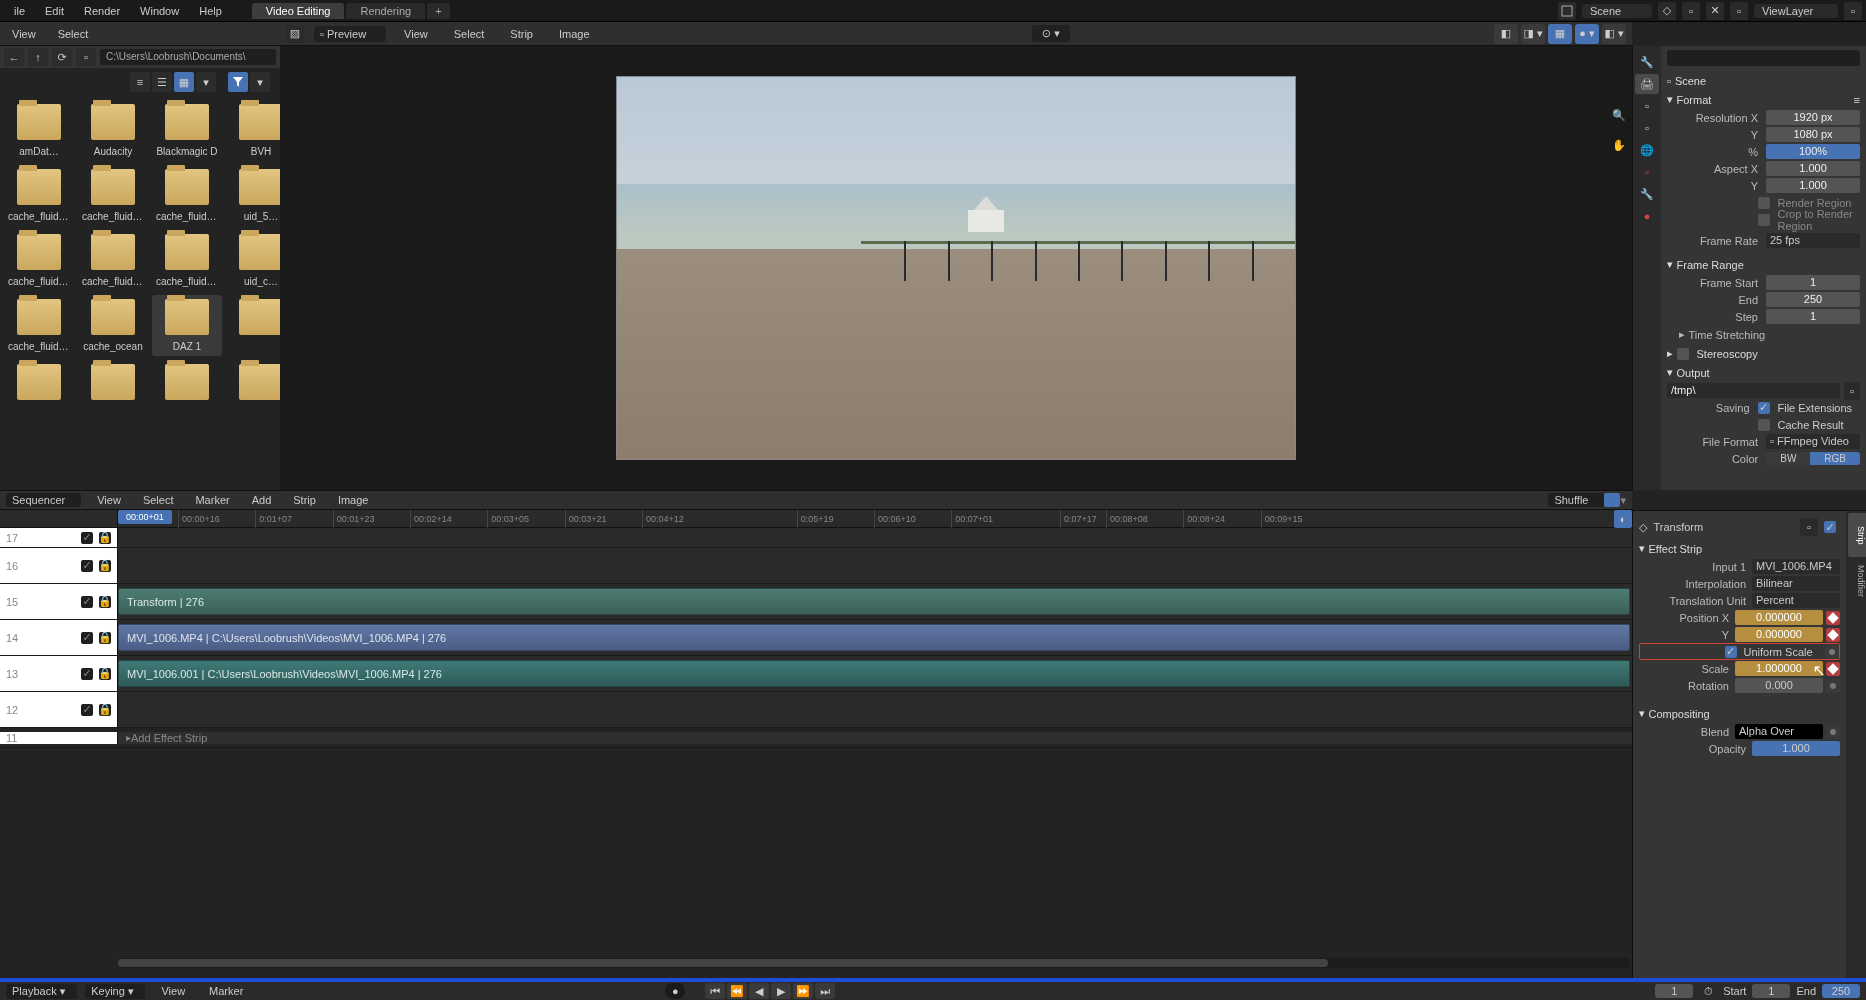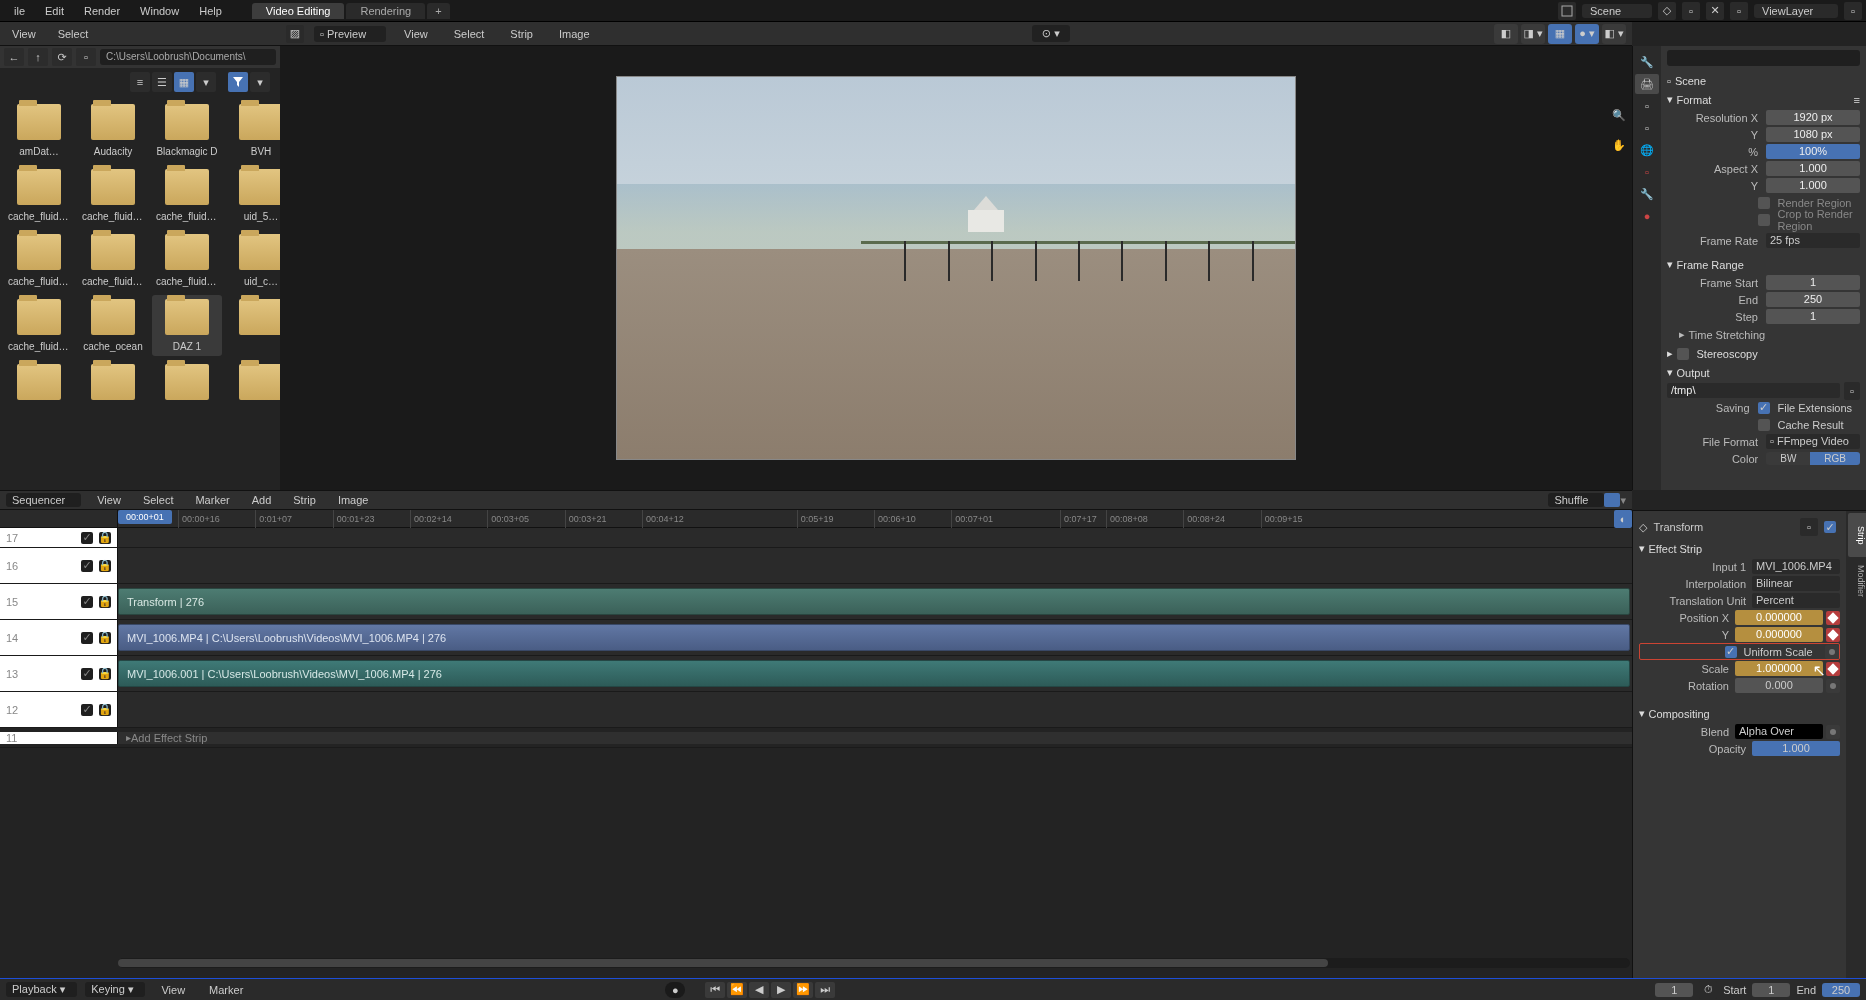--- a/index.html
+++ b/index.html
@@ -96,21 +96,21 @@
 .strip { position:absolute; top:4px; bottom:4px; left:0; right:2px; border-radius:2px; padding:0 8px; display:flex; align-items:center; font-size:10px;}
 .strip.transform { background: linear-gradient(#4d7c72, #3b6159); color:#d8e8e3; border:1px solid #2a4640;}
 .strip.video { background: linear-gradient(#6177a4, #4a5d85); color:#dde4f0; border:1px solid #394866;}
 .strip.audio { background: linear-gradient(#3f7a77, #2d5b58); color:#d6e8e6; border:1px solid #244745;}
 .add-effect-row { height: 20px; display:flex; align-items:center; }
 .add-effect-row .track-body { display:flex; align-items:center; padding-left:8px; color:#888; font-size:10px; background:#2f2f2f;}
 .hscroll { position:absolute; left:118px; right:2px; bottom:2px; height:10px; background:#1c1c1c; border-radius:5px;}
 .hscroll-thumb { position:absolute; left:0; width:80%; top:1px; bottom:1px; background:#444; border-radius:4px;}
 
 
-.playbar { position:absolute; left:0; right:0; bottom:0; height:22px; background:#2a2a2a; display:flex; align-items:center; padding:0 6px; gap:8px; border-top:1px solid #1d4ed8;}
+.playbar { position:absolute; left:0; right:0; bottom:0; height:22px; background:#2a2a2a; display:flex; align-items:center; padding:0 6px; gap:8px; border-top:4px solid #1d4ed8;}
 .playbar .menu-drop { background:#1f1f1f; padding:1px 12px 1px 6px; border-radius:3px;}
 .playbar .menu-item { padding:0 8px;}
 .transport { margin:0 auto; display:flex; gap:2px;}
 .trans-btn { width:20px; height:16px; background:#3a3a3a; border-radius:2px; display:flex; align-items:center; justify-content:center;}
 .frame-field { background:#545454; padding:1px 8px; border-radius:3px; min-width:38px; text-align:center;}
 .playbar-right { margin-left:auto; display:flex; align-items:center; gap:6px;}
 
 
 .strip-props { position:absolute; right:0; width:234px; top: calc(100% - 490px); bottom: 22px; background:#353535; border-left:1px solid #111; border-top:1px solid #111; font-size:10.5px;}
 .strip-tabs { position:absolute; right:0; top:0; bottom:0; width:20px; background:#2a2a2a;}

